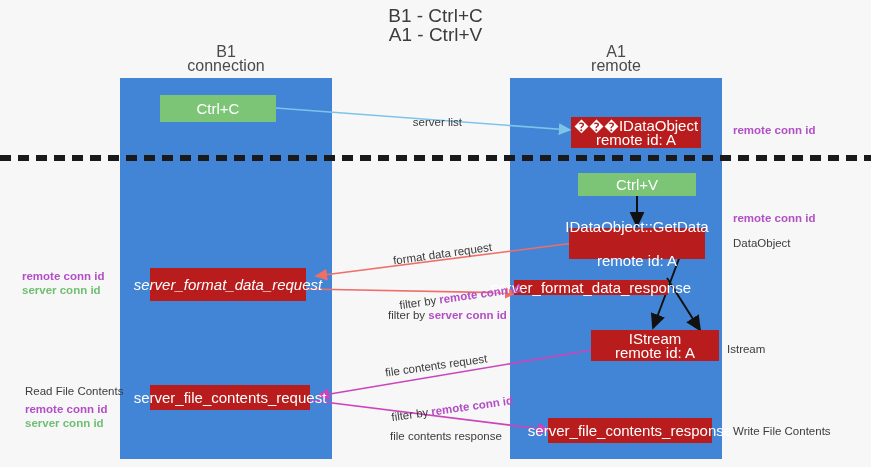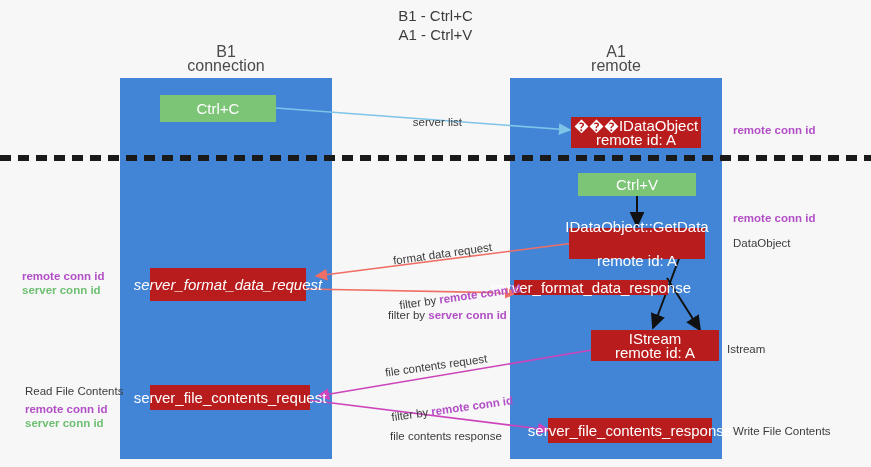--- a/index.html
+++ b/index.html
@@ -21,21 +21,21 @@
     width: 871px;
     height: 467px;
     background: #f7f7f7;
   }
   .abs { position: absolute; }
 
   
   #title {
     left: 0; top: 6px; width: 871px;
     text-align: center;
-    font-size: 15px;
+    font-size: 19px;
     line-height: 19px;
     color: #3c3c3c;
     white-space: pre;
   }
 
   
   .col-head {
     text-align: center;
     font-size: 16px;
     line-height: 14px;

